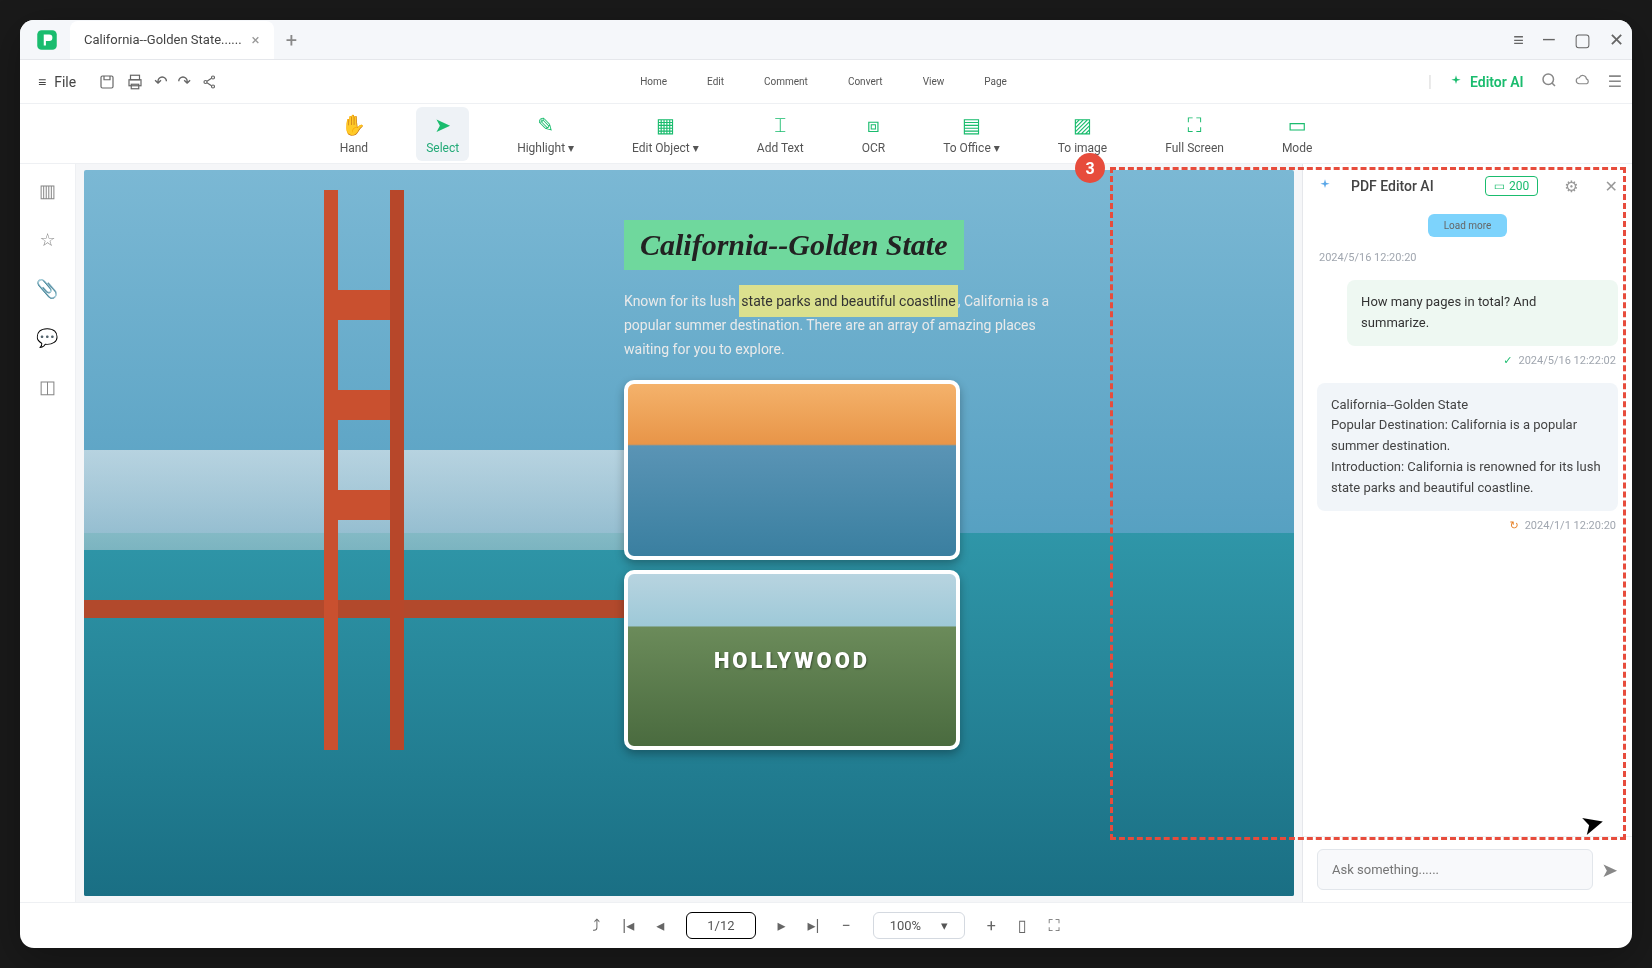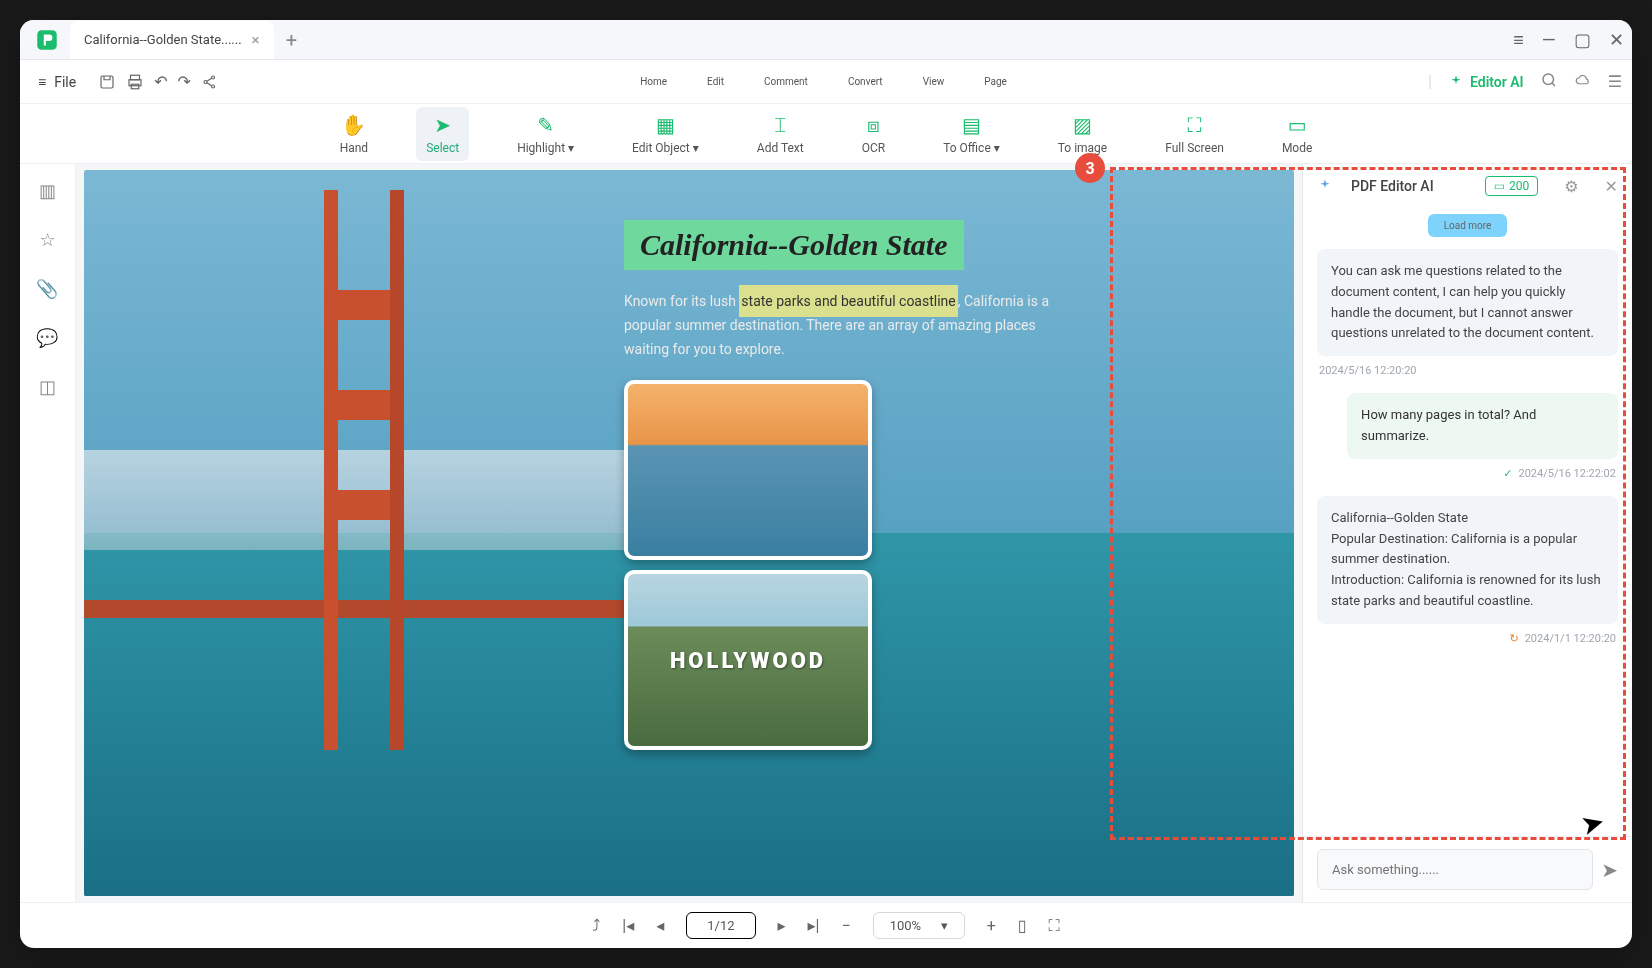--- a/index.html
+++ b/index.html
@@ -38,21 +38,21 @@
 .bridge-cross { position: absolute; left: 0; width: 100%; height: 30px; background: #c9502f; }
 .bridge-cross.c1 { top: 100px; }
 .bridge-cross.c2 { top: 200px; }
 .bridge-cross.c3 { top: 300px; }
 .bridge-deck { position: absolute; left: 0; right: 0; top: 430px; height: 18px; background: #b2492c; }
 .sea { position: absolute; left:0; right:0; bottom:0; height: 50%; background: linear-gradient(180deg, #2f96a8, #1a6f84); }
 .city { position: absolute; left: 0; right: 40%; top: 280px; height: 100px; background: linear-gradient(180deg, rgba(220,230,235,0.7), rgba(200,212,218,0.5)); }
 .doc-title { position: absolute; top: 50px; left: 540px; font-style: italic; font-weight: 800; font-size: 30px; font-family: Georgia, serif; background: #6fd89d; padding: 8px 16px; color: #222; }
 .doc-para { position: absolute; top: 120px; left: 540px; width: 440px; font-size: 14px; line-height: 1.7; color: #eaeaea; }
 .hl1 { background: rgba(255, 240, 120, 0.75); color: #333; padding: 8px 2px; margin-top: 15px; }
-.inset-img { position: absolute; left: 540px; width: 248px; height: 180px; border: 4px solid #fff; border-radius: 10px; box-shadow: 0 4px 10px rgba(0,0,0,0.3); }
+.inset-img { position: absolute; left: 540px; width: 336px; height: 180px; border: 4px solid #fff; border-radius: 10px; box-shadow: 0 4px 10px rgba(0,0,0,0.3); }
 .inset-img.beach { top: 210px; background: linear-gradient(180deg, #f4b26b 0, #e89548 35%, #5a94b5 36%, #3a7fa0 100%); }
 .inset-img.holly { top: 400px; background: linear-gradient(180deg, #b8d4e0 0, #9ec9d8 30%, #6b8b5a 31%, #4a6b3f 100%); display:flex; align-items:center; justify-content:center; }
 .holly-text { color: #fff; font-weight: 900; font-size: 22px; letter-spacing: 3px; text-shadow: 1px 1px 2px rgba(0,0,0,0.4); }
 .ai-panel { width: 330px; border-left: 1px solid #e5e7eb; display: flex; flex-direction: column; background: #fff; }
 .ai-header { display: flex; align-items: center; padding: 12px 14px; gap: 18px; }
 .ai-title { font-size: 14px; color: #444; font-weight: 500; }
 .credits { margin-left: auto; border: 1px solid #1abc6e; color: #1abc6e; font-size: 12px; padding: 2px 8px; border-radius: 4px; display: flex; align-items: center; gap: 4px; }
 .ai-header .icon-btn { color: #999; cursor: pointer; font-size: 16px; margin-left: 8px; }
 .load-more { align-self: center; background: #7dd3fc; border-radius: 6px; padding: 6px 16px; font-size: 10px; color: #666; cursor: pointer; margin: 6px 0 12px; }
 .chat { flex: 1; padding: 0 14px; overflow-y: auto; display: flex; flex-direction: column; gap: 6px; }
@@ -238,21 +238,20 @@
         <svg class="sparkle" viewBox="0 0 24 24">
             <path d="M12 2l1.5 5L19 8.5 13.5 10 12 15l-1.5-5L5 8.5 10.5 7z" fill="#5aa7e8"></path>
           </svg>
         <span class="ai-title">PDF Editor AI</span>
         <span class="credits">▭ <span>200</span></span>
         <span class="icon-btn">⚙</span>
         <span class="icon-btn">✕</span>
       </div>
       <div class="load-more">Load more</div>
       <div class="chat">
-        <div class="msg ai">You can ask me questions related to the document content, I can help you quickly handle the document, but I cannot answer questions unrelated to the document content.</div>
         <div class="ts">2024/5/16 12:20:20</div>
         <div class="msg user">How many pages in total? And summarize.</div>
         <div class="ts right">
             <span class="check">✓</span>
             <span>2024/5/16 12:22:02</span>
           </div>
         <div class="msg ai">
           <div>California--Golden State</div>
           <div>Popular Destination: California is a popular summer destination.</div>
           <div>Introduction: California is renowned for its lush state parks and beautiful coastline.</div>

